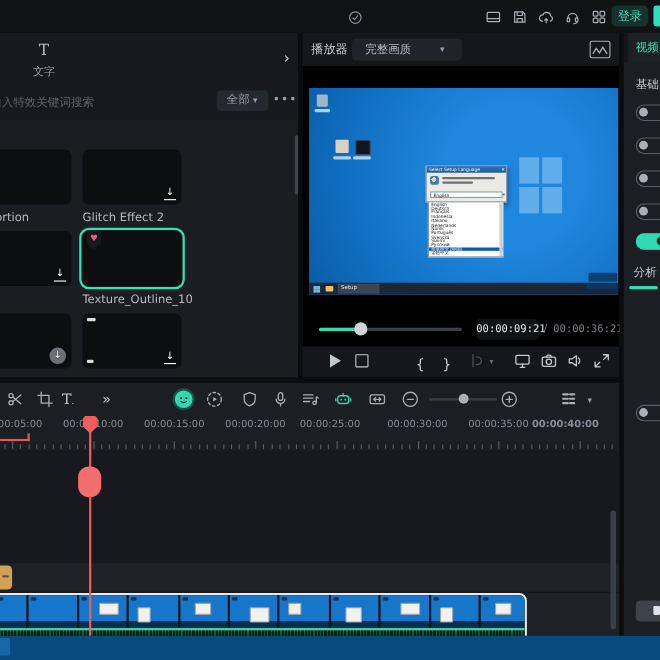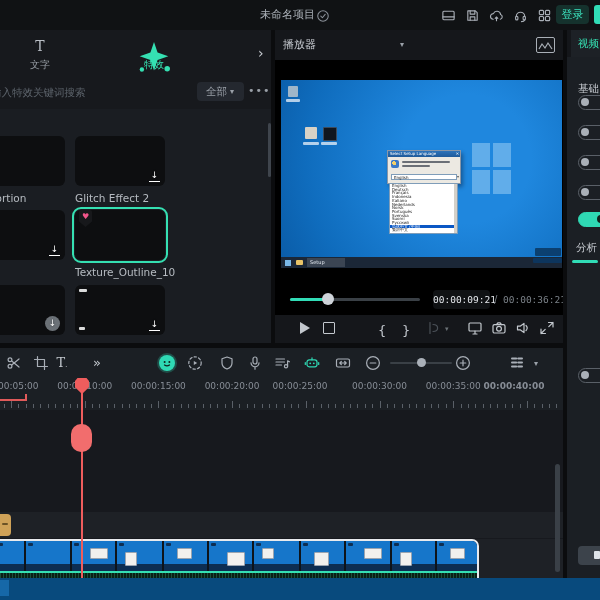--- a/index.html
+++ b/index.html
@@ -127,21 +127,21 @@
   .brace{font-size:13px;line-height:16px;text-align:center;}
   #play-tri{left:3px;top:2px;width:0;height:0;border-left:10px solid #c3c8ce;border-top:6px solid transparent;border-bottom:6px solid transparent;}
   #stop-sq{left:2px;top:2px;width:10px;height:10px;border:1.5px solid #c3c8ce;border-radius:1px;}
   .caret-sm{position:absolute;top:12px;font-size:7px;color:#6b7278;}
 
   
   #right-panel{left:567px;top:30px;width:33px;height:548px;background:#1b1f24;overflow:hidden;}
   #rp-header{left:0;top:0;width:33px;height:27px;background:#14161a;}
   #rp-tab{left:4px;top:0;width:29px;height:27px;background:#1d2126;color:#35e0b2;font-size:10.5px;
     line-height:27px;padding-left:7px;box-sizing:border-box;white-space:nowrap;overflow:hidden;}
-  #rp-section{left:11px;top:52px;font-size:10.5px;color:#c9cdd3;white-space:nowrap;}
+  #rp-section{left:11px;top:40px;font-size:10.5px;color:#c9cdd3;white-space:nowrap;}
   .toggle{position:absolute;left:11px;width:30px;height:15px;border:1.5px solid #5a6068;border-radius:8px;box-sizing:border-box;}
   .toggle i{position:absolute;left:2px;top:2px;width:8px;height:8px;background:#aab0b8;border-radius:50%;}
   .toggle.on{background:#2fd9b4;border-color:#2fd9b4;}
   .toggle.on i{left:auto;right:2px;background:#10231e;}
   #rp-analysis{left:9px;top:211px;font-size:10.5px;color:#c9cdd3;white-space:nowrap;}
   #rp-underline{left:5px;top:230px;width:26px;height:3px;background:#31dcb6;border-radius:2px;}
   #rp-export{left:11px;top:516px;width:26px;height:19px;background:#3c434b;border-radius:4px;}
   #rp-export i{position:absolute;left:16px;top:5px;width:6px;height:8px;background:#dfe4ea;border-radius:1px;}
 
   
@@ -184,21 +184,20 @@
   
   #os-taskbar{left:0;top:578px;width:600px;height:22px;background:#084a7d;z-index:40;}
   #os-taskbar i{position:absolute;left:0;top:2px;width:9px;height:16px;background:#1668a8;display:block;}
 </style>
 </head>
 <body>
 
 <div id="stage">
 
   <div id="topbar" class="abs">
-    <span id="project-title" class="abs">未命名项目</span>
     <span id="save-state" class="abs"><svg viewBox="0 0 16 16" fill="none" stroke="currentColor" stroke-width="1.2" stroke-linecap="round" stroke-linejoin="round">
           <circle cx="8" cy="8" r="6"></circle>
           <path d="M5.5 8.2l1.8 1.8 3.2-3.8"></path>
         </svg></span>
     <span id="topbar-icons" class="abs">
         <span class="tb-icon"><svg viewBox="0 0 16 16" fill="none" stroke="currentColor" stroke-width="1.2" stroke-linecap="round" stroke-linejoin="round">
             <rect x="2" y="3.5" width="12" height="9" rx="1"></rect>
             <path d="M2 9.5h12"></path>
           </svg></span>
         <span class="tb-icon"><svg viewBox="0 0 16 16" fill="none" stroke="currentColor" stroke-width="1.2" stroke-linecap="round" stroke-linejoin="round">
@@ -225,28 +224,20 @@
     <span id="login-btn" class="abs">登录</span>
     <span id="export-sliver" class="abs"></span>
   </div>
 
   <div id="left-panel" class="abs">
     <div id="tabs-row" class="abs">
         <div class="ltab" style="left: 18px;">
           <span class="ticon"><span style="font-family:'DejaVu Serif',serif">T</span></span>
           <span class="tlabel">文字</span>
         </div>
-        <div class="ltab active" style="left: 132px;">
-          <span class="ticon"><svg viewBox="0 0 16 16" fill="none" stroke="currentColor" stroke-width="1.2" stroke-linecap="round" stroke-linejoin="round">
-              <path d="M8 1.8 9.3 5.6 13.2 7 9.3 8.4 8 12.2 6.7 8.4 2.8 7 6.7 5.6z" fill="#35e0b2" stroke="none"></path>
-              <circle cx="12.8" cy="11.5" r="1" fill="#35e0b2" stroke="none"></circle>
-              <circle cx="3.6" cy="11.8" r=".8" fill="#35e0b2" stroke="none"></circle>
-            </svg></span>
-          <span class="tlabel">特效</span>
-        </div>
         <span class="abs" id="tabs-chevron">›</span>
       </div>
     <div id="search-row" class="abs">
       <span id="search-text" class="abs">输入特效关键词搜索</span>
       <span id="filter-pill" class="abs">全部</span>
       <span id="filter-caret" class="abs">▾</span>
       <span id="more-dots" class="abs">•••</span>
     </div>
     <div id="cards-area" class="abs">
       <span id="section-icon" class="abs">
@@ -288,20 +279,21 @@
         </div>
       </div>
     <div id="lp-scroll" class="abs"></div>
   </div>
 
   <div class="abs vdiv" style="left:271px;top:30px;width:4px;height:315px"></div>
 
   <div id="player-panel" class="abs">
     <div id="player-header" class="abs">
       <span id="player-title" class="abs">播放器</span>
+      <span id="quality-pill" class="abs">完整画质</span>
       <span id="quality-caret" class="abs">▾</span>
       <span id="scope-btn" class="abs">
         <svg viewBox="0 0 17 14">
             <polyline points="2,10 5,5 8,9 11,4 15,10" fill="none" stroke="#a9afb7" stroke-width="1.2"></polyline>
           </svg>
       </span>
     </div>
     <div id="preview-wrap" class="abs">
       <div id="video" class="abs">
         

